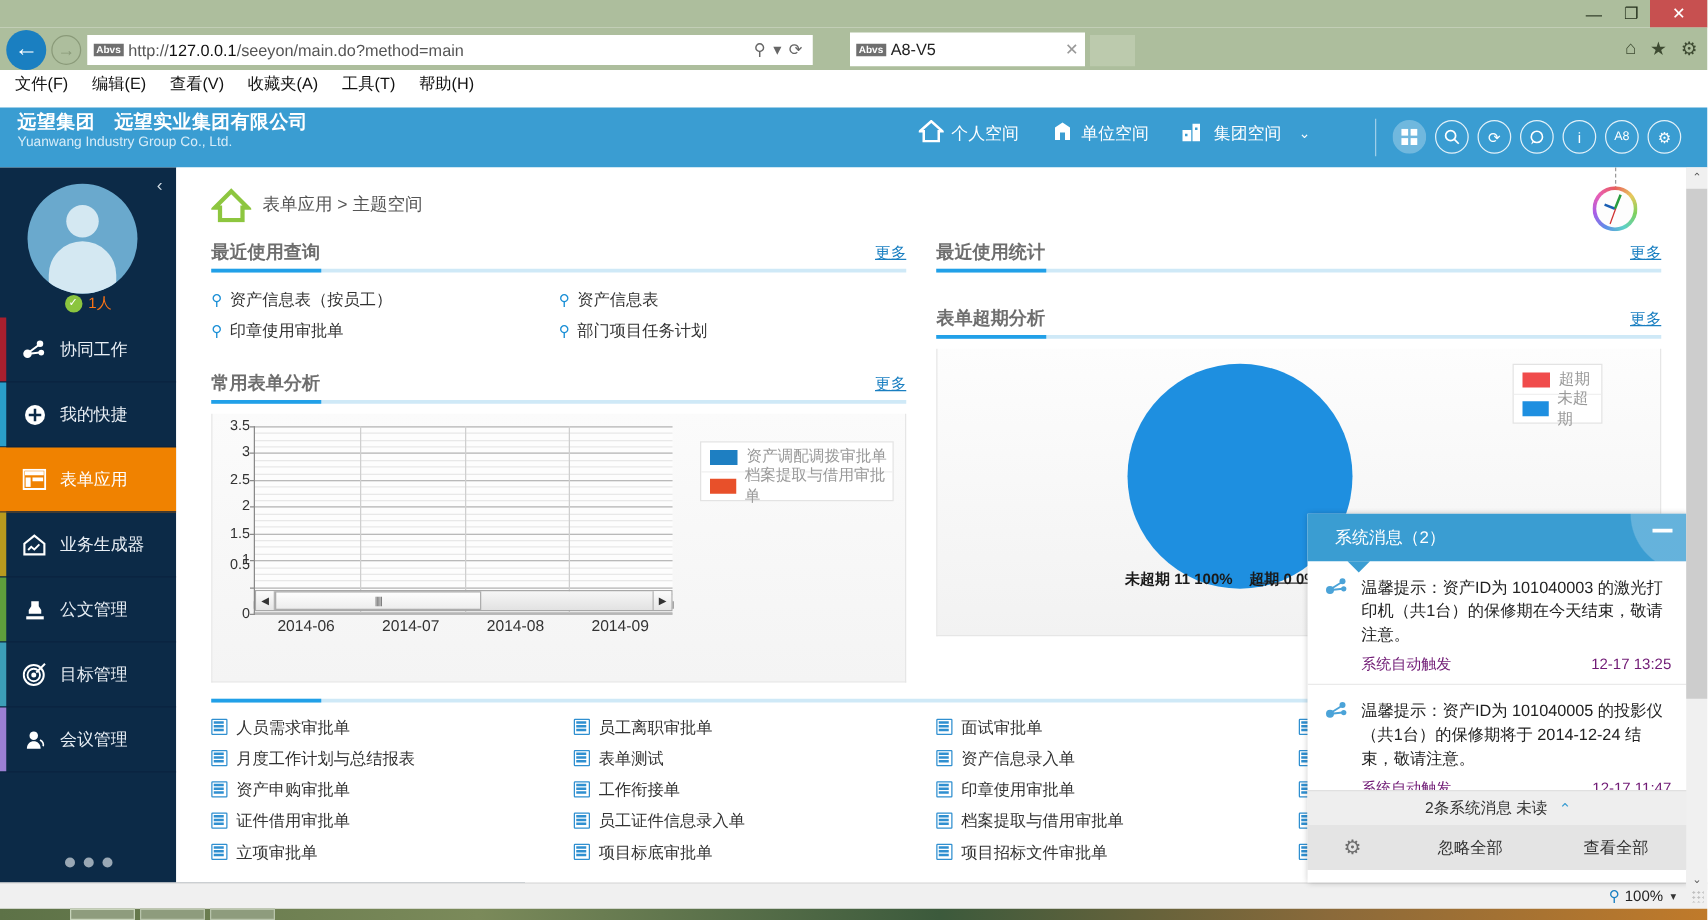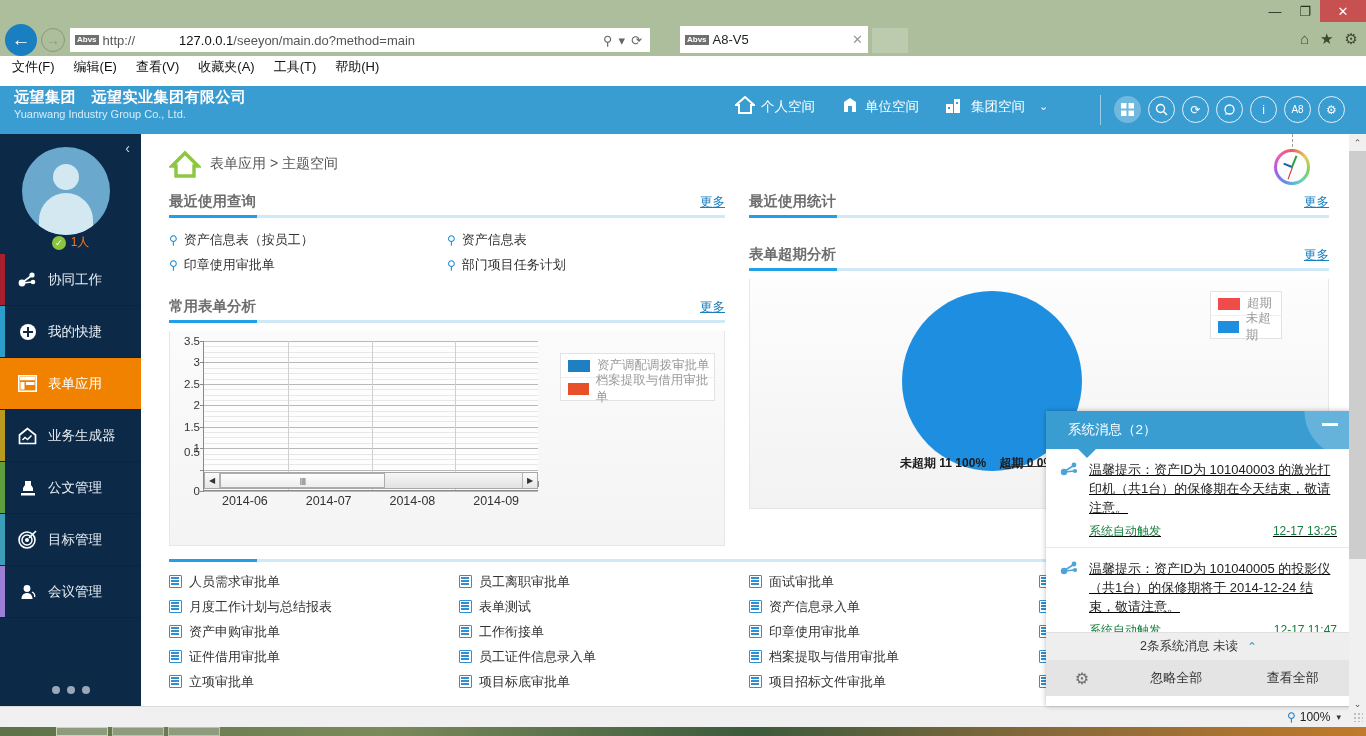--- a/index.html
+++ b/index.html
@@ -43,21 +43,21 @@
     position:absolute; left:70px; top:28px; width:580px; height:24px;
     background:#fff; border:1px solid #fff;
     display:flex; align-items:center; padding:0 4px;
   }
   .fav-badge{
     background:#6f6f6f; color:#fff; font-size:8px; font-weight:bold;
     padding:1px 2px; line-height:1; margin-right:4px;
     font-family:"Liberation Sans",sans-serif;
   }
   .url-text{ flex:1; font-size:13px; color:#555; white-space:nowrap; overflow:hidden; }
-  .url-text b{ color:#111; font-weight:normal;margin-left:44px; }
+  .url-text b{ color:#111; font-weight:normal; }
   .url-icons{ display:flex; gap:6px; color:#666; font-size:13px; padding-right:3px; }
   .tab{
     position:absolute; left:680px; top:26px; width:188px; height:27px;
     background:#fff; display:flex; align-items:center; padding:0 5px;
   }
   .tab-title{ flex:1; font-size:13px; color:#222; }
   .tab-x{ color:#999; font-size:13px; }
   .tab-new{
     position:absolute; left:872px; top:28px; width:36px; height:25px;
     background:#bcca ad; background:#bccaad;
@@ -326,27 +326,27 @@
   .sm-title{ color:#fff; font-size:13.5px; }
   .sm-min{
     position:absolute; right:13px; top:12px; width:16px; height:3px;
     background:#fff; cursor:pointer;
   }
   .sm-arrow{
     position:absolute; left:32px; top:38px; width:0; height:0;
     border-left:9px solid transparent; border-right:9px solid transparent;
     border-top:9px solid #3a9dd2;
   }
-  .sm-body{ height:183px; overflow:hidden;text-decoration:underline; }
+  .sm-body{ height:183px; overflow:hidden; }
   .sm-item{ padding:11px 14px 6px 14px; display:flex; gap:9px; }
   .sm-item + .sm-item{ border-top:1px solid #eaeaea; }
   .sm-ico{ flex:none; width:20px; color:#4ba3d8; font-size:15px; padding-top:1px; }
   .sm-txt{ flex:1; font-size:13px; color:#222; line-height:19px; }
   .sm-meta{
-    display:flex; justify-content:space-between; font-size:12px; color:#15803d;
+    display:flex; justify-content:space-between; font-size:12px; color:#701a75;
     margin-top:5px;
   }
   .sm-unread{
     height:28px; background:#eeeeee; border-top:1px solid #e0e0e0;
     display:flex; align-items:center; justify-content:center; gap:9px;
     font-size:12.5px; color:#333;
   }
   .sm-up{ color:#3a9dd2; font-size:12px; }
   .sm-foot{
     height:36px; background:#e4e4e4; display:flex; align-items:center;

